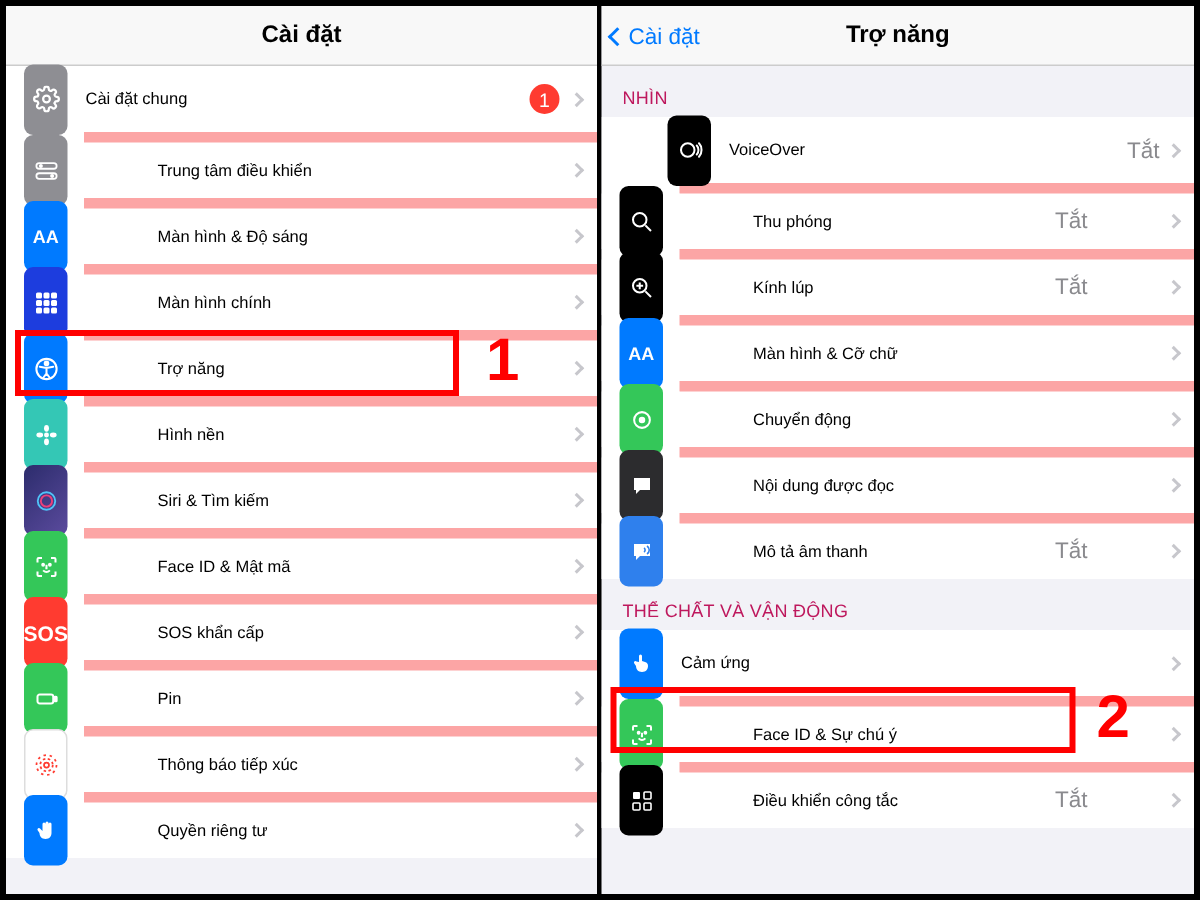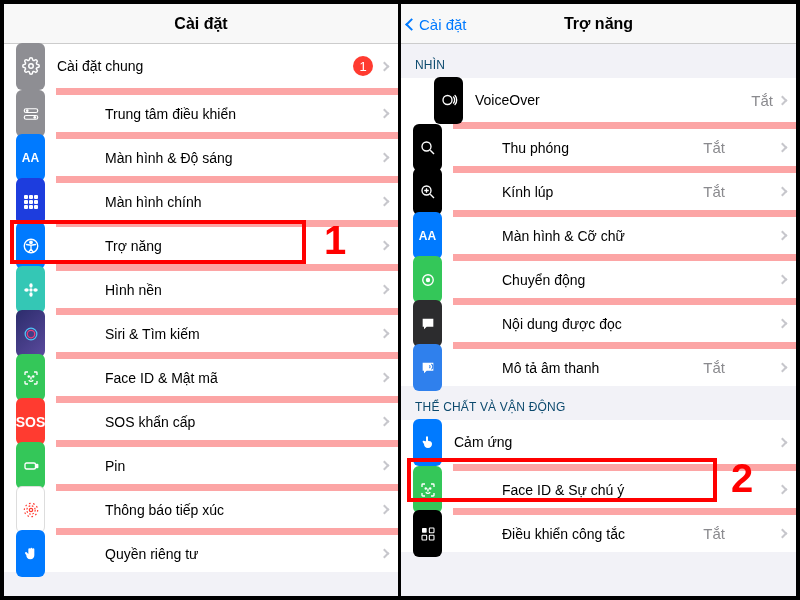--- a/index.html
+++ b/index.html
@@ -52,21 +52,21 @@
   }
   .chev-left {
     width: 9px; height: 9px;
     border-left: 2px solid #007aff;
     border-bottom: 2px solid #007aff;
     transform: rotate(45deg);
     margin-right: 3px;
   }
   .section-header {
     font-size: 12px;
-    color: #0c4a6e;
+    color: #be185d;
     padding: 14px 2px 6px 14px;
     text-transform: uppercase;
     letter-spacing: 0.2px;
   }
   .list { background: #fff; }
   .row {
     display: flex;
     align-items: center;
     height: 44px;
     padding: 0 10px 0 12px;
@@ -88,21 +88,21 @@
     justify-content: center;
     margin-right: 12px;
     flex-shrink: 0;
     font-size: 14px;
     color: #fff;
     position: relative;
     z-index: 1;
   }
   .row .label {
     flex: 1;
-    font-size: 14px;
+    font-size: 11px;
     color: #000;
     white-space: nowrap;
     overflow: hidden;
   }
   .row .value {
     font-size: 15px;
     color: #8a8a8e;
     margin-right: 6px;
   }
   .row .chev {
@@ -315,21 +315,21 @@
       <div class="back-btn">
         <span class="chev-left"></span>
         <span>Cài đặt</span>
       </div>
       <span>Trợ năng</span>
     </div>
 
     <div class="section-header">NHÌN</div>
     <div class="list">
 
-      <div class="row" style="border-top:none;margin-left:5px;padding-left:28px">
+      <div class="row" style="border-top:none;margin-left:16px;padding-left:28px">
         <div class="icon ic-black">
           <svg width="18" height="18" viewBox="0 0 24 24" fill="none" stroke="#fff" stroke-width="1.8">
               <circle cx="10" cy="12" r="6"></circle>
               <path d="M18 8c2 2 2 6 0 8M20 6c3 3 3 9 0 12" stroke-linecap="round"></path>
             </svg>
         </div>
         <span class="label">VoiceOver</span>
         <span class="value">Tắt</span>
         <span class="chev"></span>
       </div>

